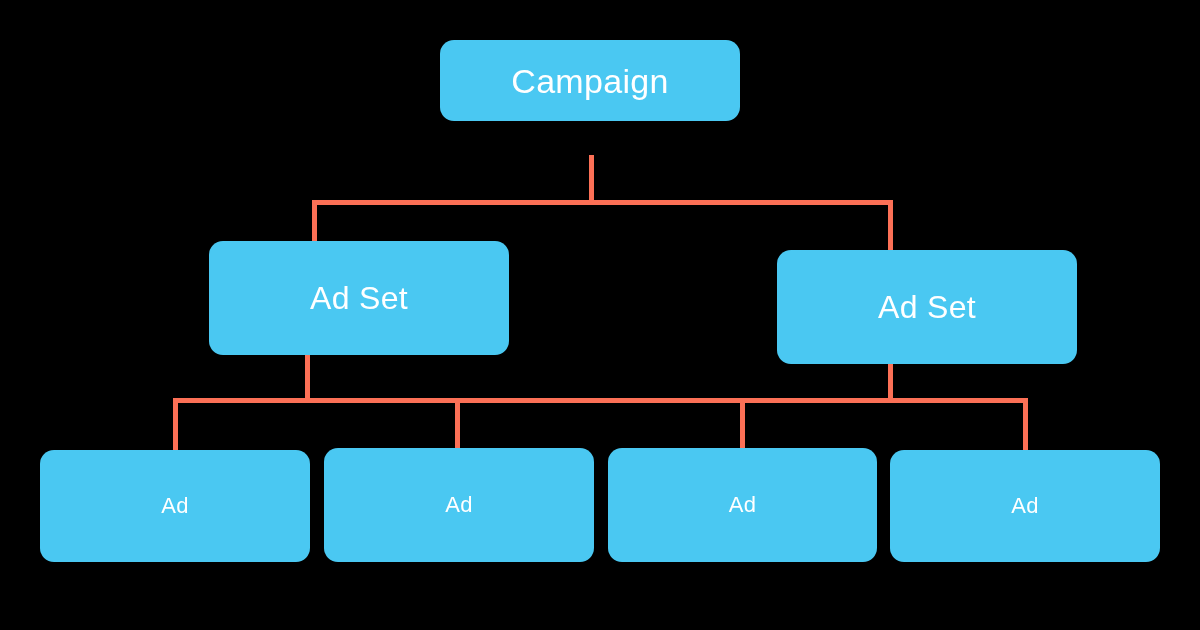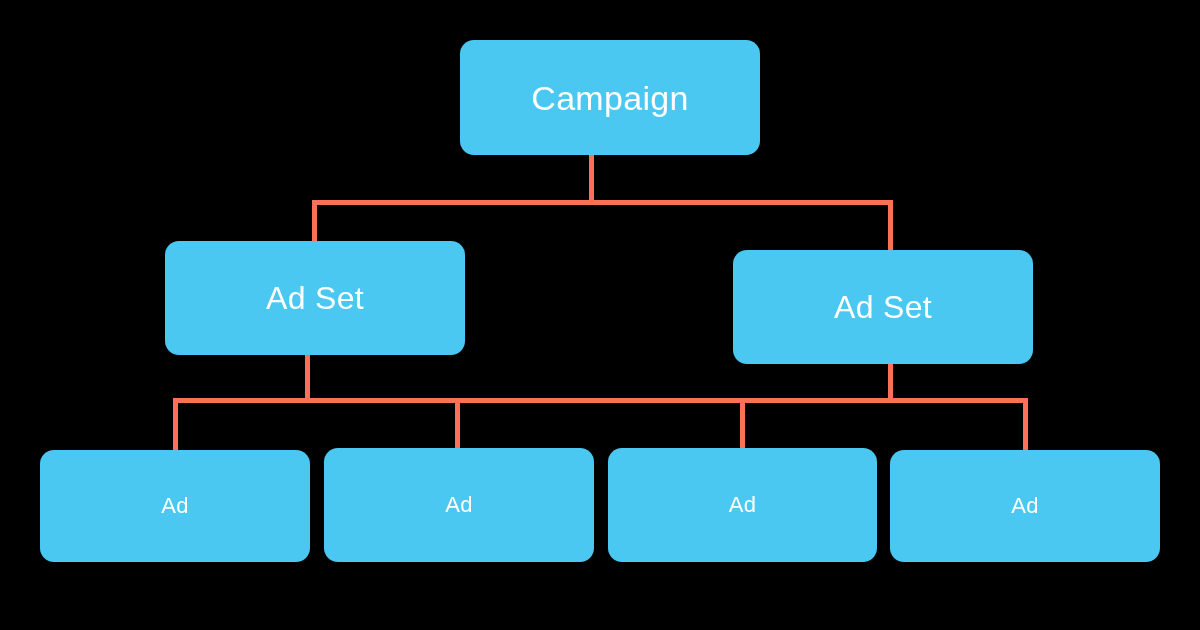--- a/index.html
+++ b/index.html
@@ -26,21 +26,21 @@
     align-items: center;
     justify-content: center;
     color: #ffffff;
     font-family: "Liberation Sans", sans-serif;
     font-weight: 300;
     letter-spacing: 0.3px;
     line-height: 1;
     z-index: 2;
   }
   .node-campaign { font-size: 34px; }
-  .node-adset    { font-size: 32px; }
+  .node-adset    { font-size: 32px; margin-left: 44px; }
   .node-ad       { font-size: 22px; }
 
   .conn {
     position: absolute;
     background: #fc7056;
     z-index: 1;
   }
 </style>
 </head>
 <body>
@@ -53,21 +53,21 @@
   <div class="conn" style="left:888px; top:200px; width:5px; height:54px;"></div>
 
   <div class="conn" style="left:305px; top:352px; width:5px; height:50px;"></div>
   <div class="conn" style="left:888px; top:361px; width:5px; height:41px;"></div>
   <div class="conn" style="left:173px; top:398px; width:855px; height:5px;"></div>
   <div class="conn" style="left:173px; top:398px; width:5px; height:54px;"></div>
   <div class="conn" style="left:455px; top:398px; width:5px; height:52px;"></div>
   <div class="conn" style="left:740px; top:398px; width:5px; height:52px;"></div>
   <div class="conn" style="left:1023px; top:398px; width:5px; height:54px;"></div>
 
-  <div class="node node-campaign" style="left:460px; top:40px; width:300px; height:115px;text-align:center;">Campaign</div>
+  <div class="node node-campaign" style="left:440px; top:40px; width:300px; height:81px;text-align:center;">Campaign</div>
 
   <div class="node node-adset" style="left:165px; top:241px; width:300px; height:114px;">Ad Set</div>
   <div class="node node-adset" style="left:733px; top:250px; width:300px; height:114px;">Ad Set</div>
 
   <div class="node node-ad" style="left:40px; top:450px; width:270px; height:112px;">Ad</div>
   <div class="node node-ad" style="left:324px; top:448px; width:270px; height:114px;">Ad</div>
   <div class="node node-ad" style="left:608px; top:448px; width:269px; height:114px;">Ad</div>
   <div class="node node-ad" style="left:890px; top:450px; width:270px; height:112px;">Ad</div>
 
 </div>

